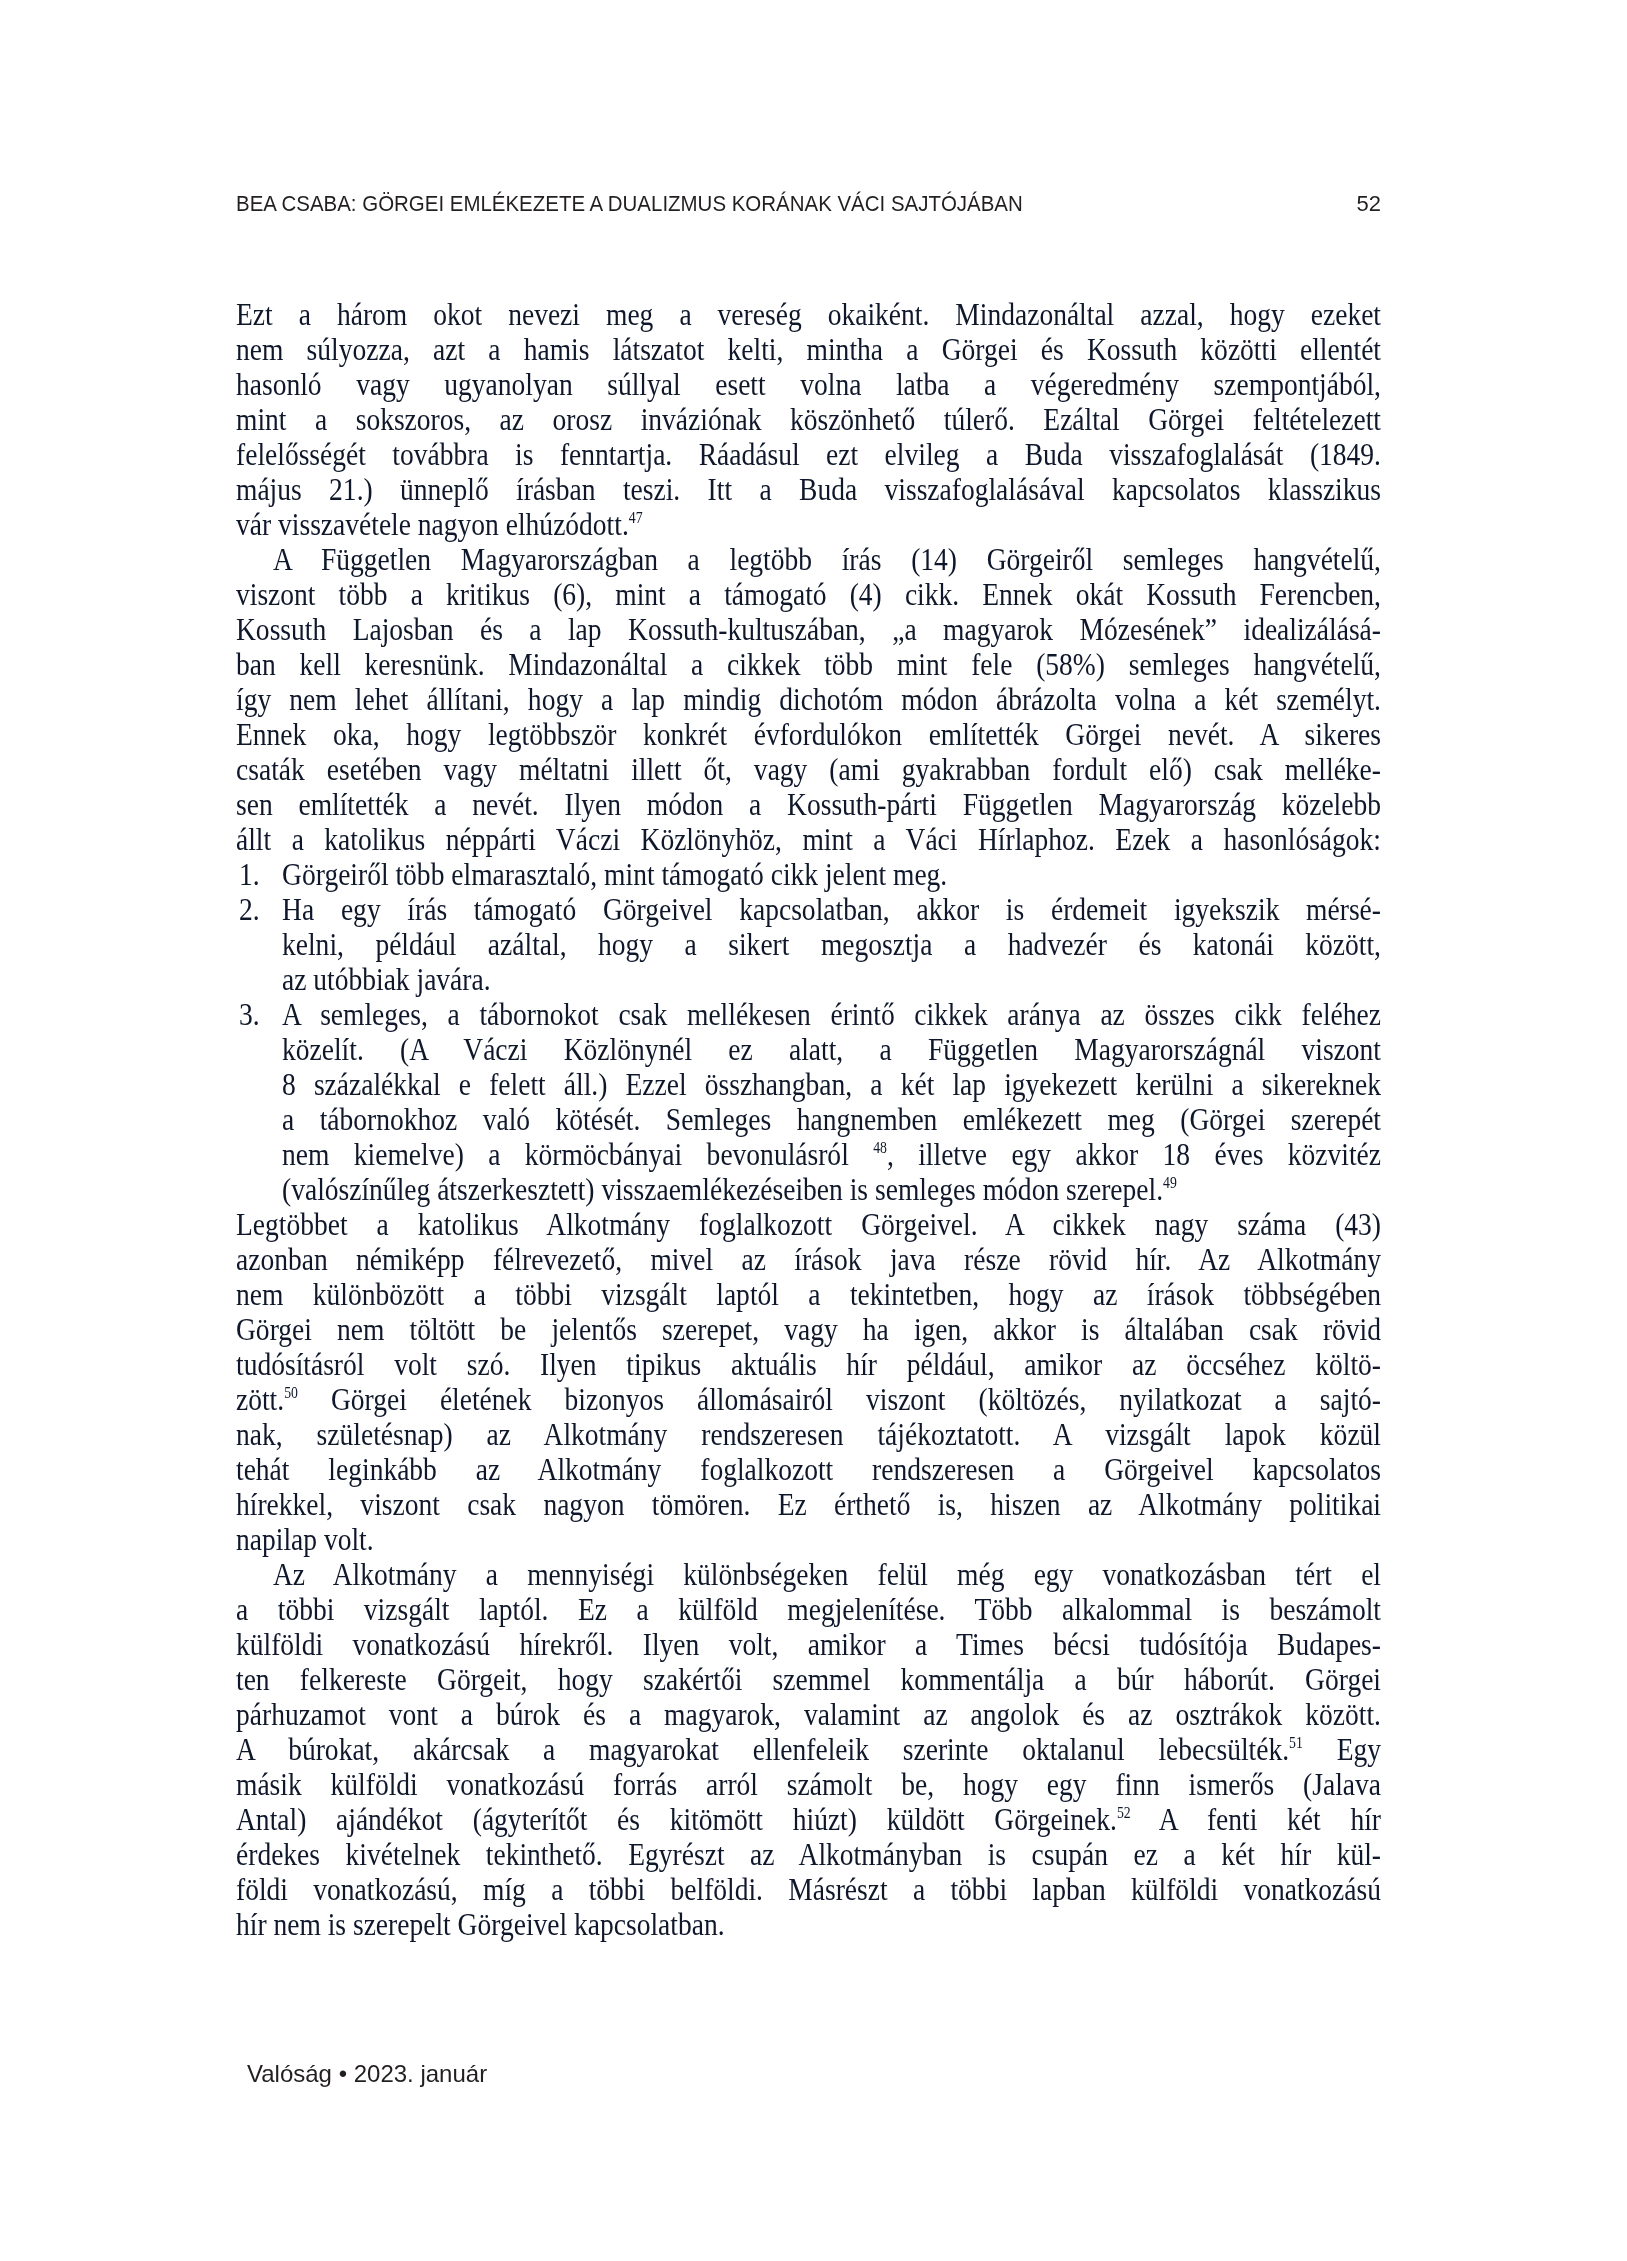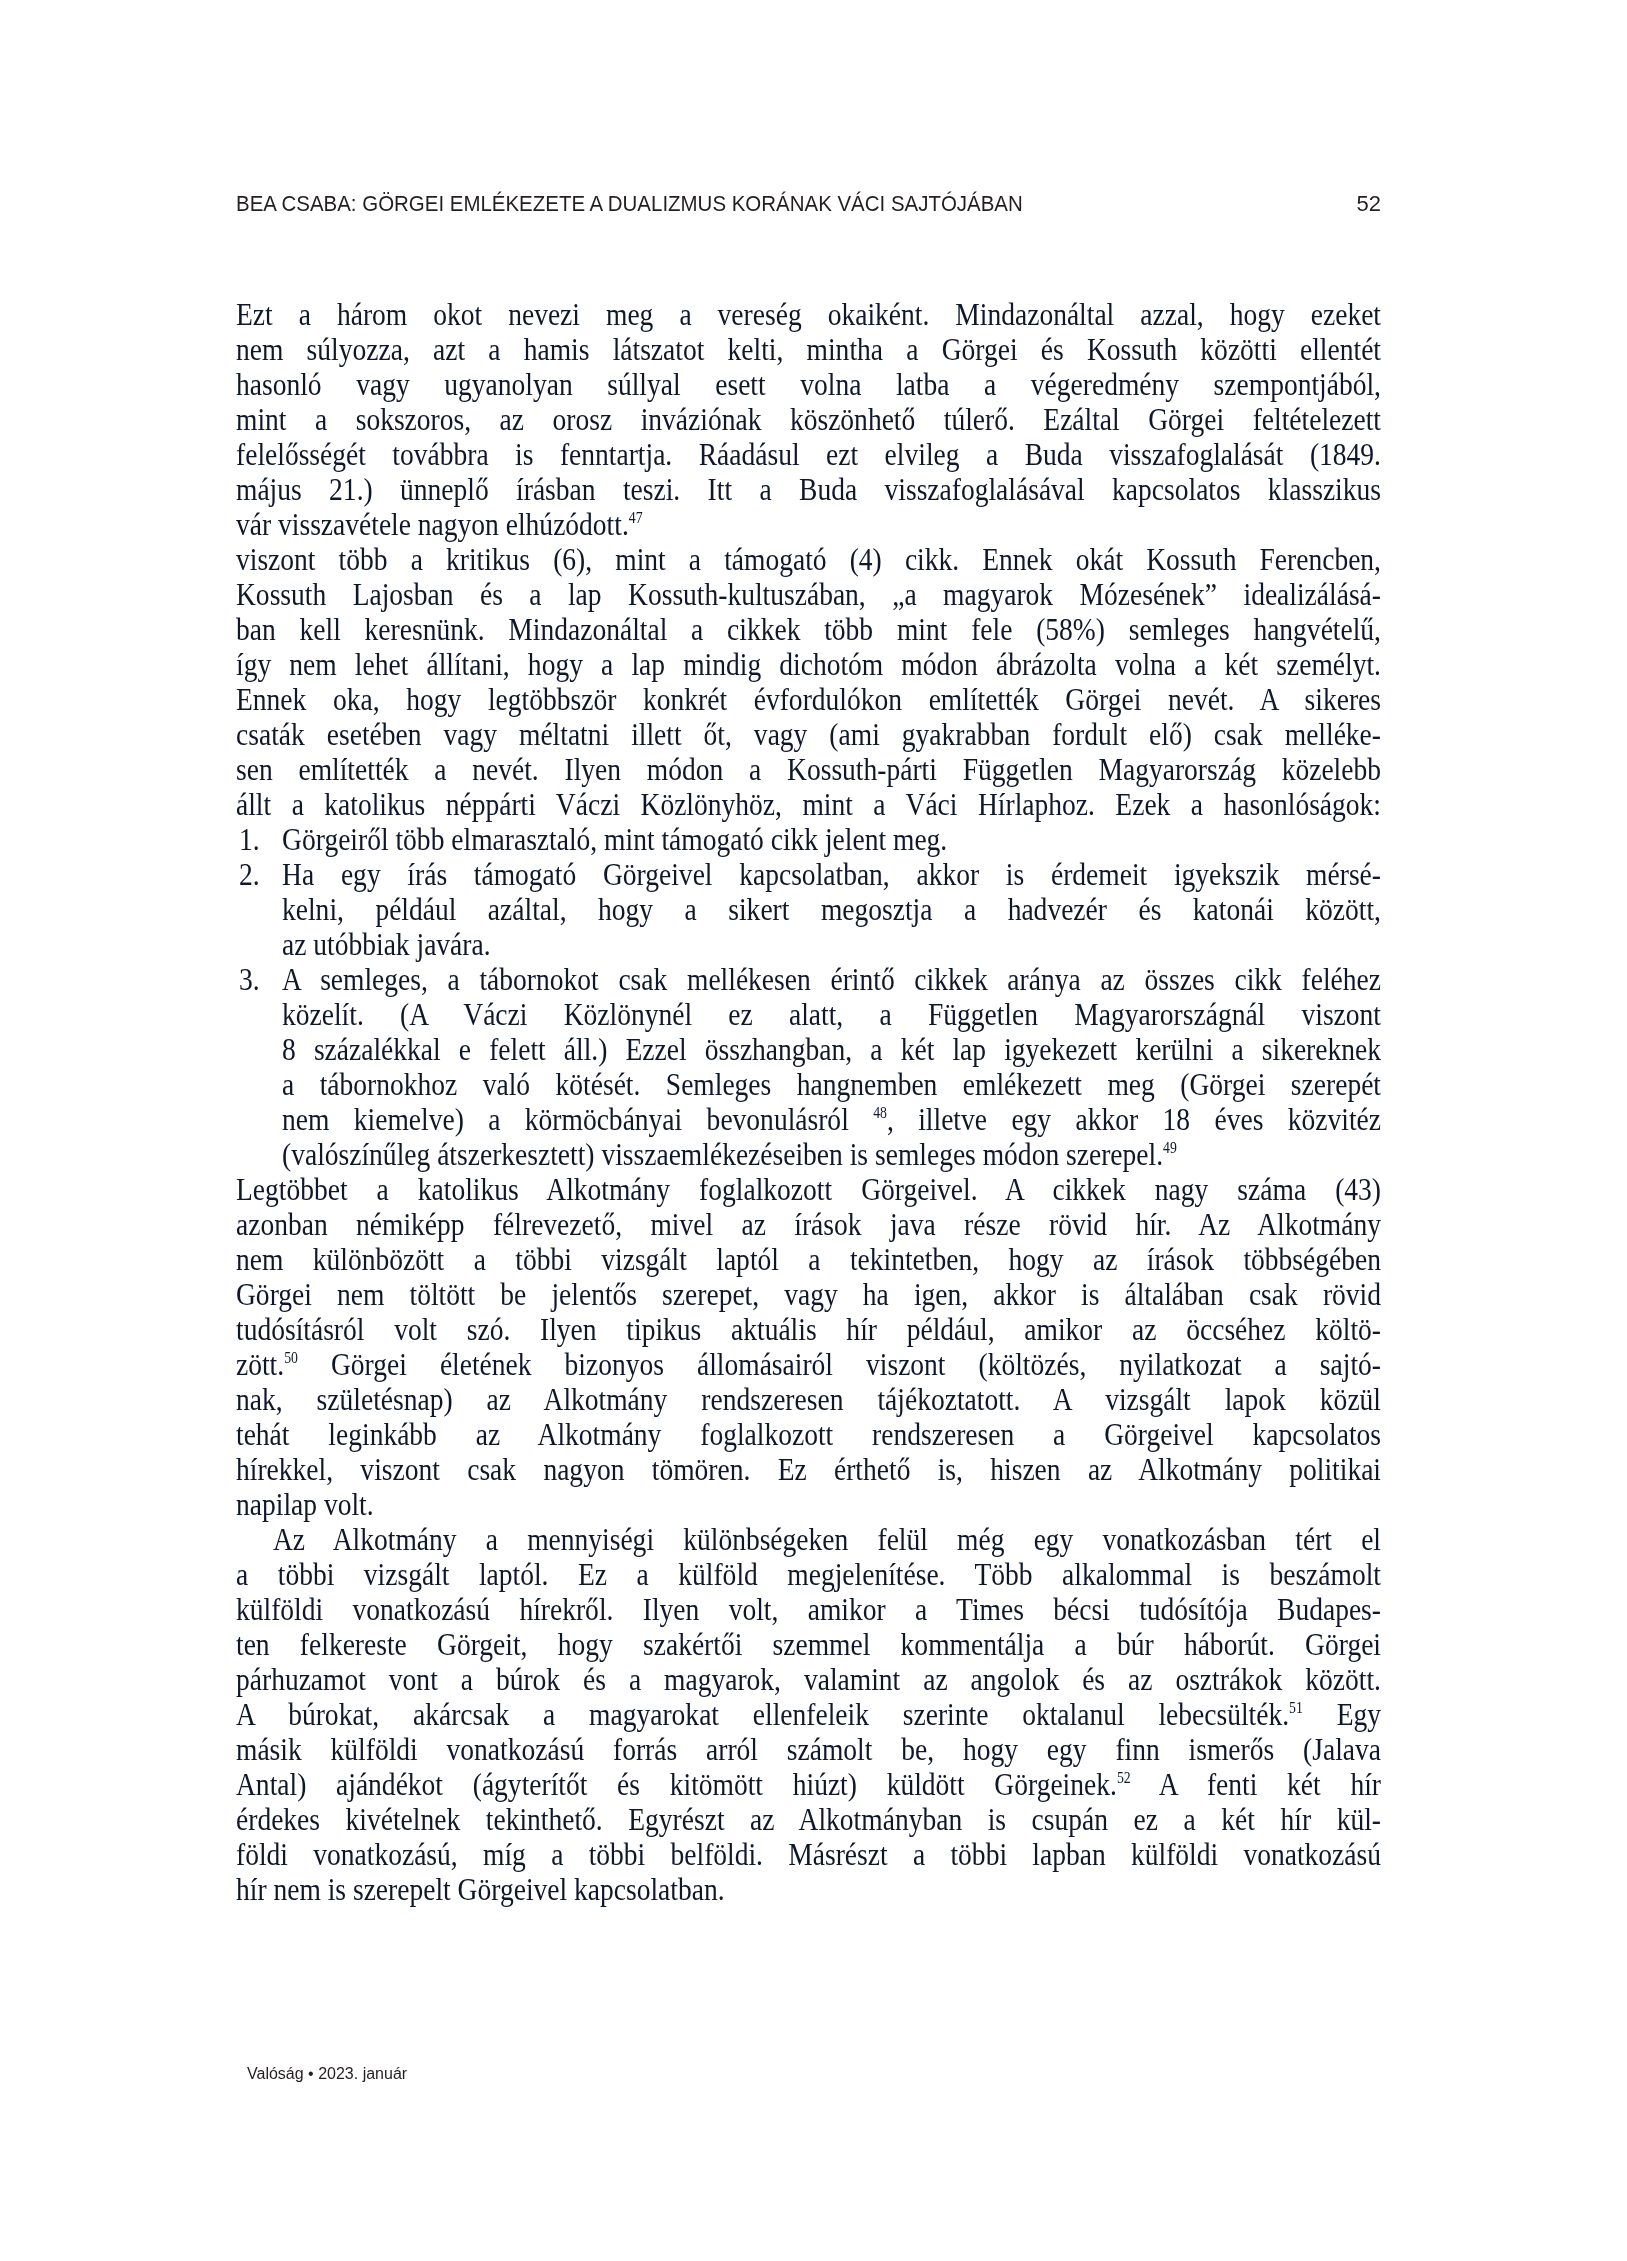--- a/index.html
+++ b/index.html
@@ -27,21 +27,21 @@
     text-align: justify; text-align-last: justify;
   }
   .ln.last > .t { text-align-last: left; }
   .ln.indent > .t { padding-left: calc(37px / 0.86); box-sizing: border-box; }
   .ln.list > .t { padding-left: calc(46px / 0.86); box-sizing: border-box; }
   .ln.listhead > .t { padding-left: calc(3.1px / 0.86); box-sizing: border-box; }
   .ln .num-label { display: inline-block; width: calc(43px / 0.86); }
   sup { font-size: 0.5em; line-height: 0; vertical-align: 0.75em; }
   .footer {
     position: absolute; left: 247px; top: 2060px;
-    font-family: "Liberation Sans", sans-serif; font-size: 16px; line-height: 27.6px; color: #231f20;
+    font-family: "Liberation Sans", sans-serif; font-size: 24px; line-height: 27.6px; color: #231f20;
     white-space: nowrap;
   }
 </style>
 </head>
 <body>
 
 <div class="page">
   <div class="running-head">
     <span class="title">BEA CSABA: GÖRGEI EMLÉKEZETE A DUALIZMUS KORÁNAK VÁCI SAJTÓJÁBAN</span>
     <span class="num">52</span>
@@ -61,20 +61,23 @@
         <span class="t"><span>mint a sokszoros, az orosz inváziónak köszönhető túlerő. Ezáltal Görgei feltételezett</span></span>
       </div>
       <div class="ln">
         <span class="t"><span>felelősségét továbbra is fenntartja. Ráadásul ezt elvileg a Buda visszafoglalását (1849.</span></span>
       </div>
       <div class="ln">
         <span class="t"><span>május 21.) ünneplő írásban teszi. Itt a Buda visszafoglalásával kapcsolatos klasszikus</span></span>
       </div>
       <div class="ln last">
         <span class="t"><span>vár visszavétele nagyon elhúzódott.</span><sup>47</sup></span>
+      </div>
+      <div class="ln indent">
+        <span class="t"><span>A Független Magyarországban a legtöbb írás (14) Görgeiről semleges hangvételű,</span></span>
       </div>
       <div class="ln">
         <span class="t"><span>viszont több a kritikus (6), mint a támogató (4) cikk. Ennek okát Kossuth Ferencben,</span></span>
       </div>
       <div class="ln">
         <span class="t"><span>Kossuth Lajosban és a lap Kossuth-kultuszában, „a magyarok Mózesének” idealizálásá-</span></span>
       </div>
       <div class="ln">
         <span class="t"><span>ban kell keresnünk. Mindazonáltal a cikkek több mint fele (58%) semleges hangvételű,</span></span>
       </div>

